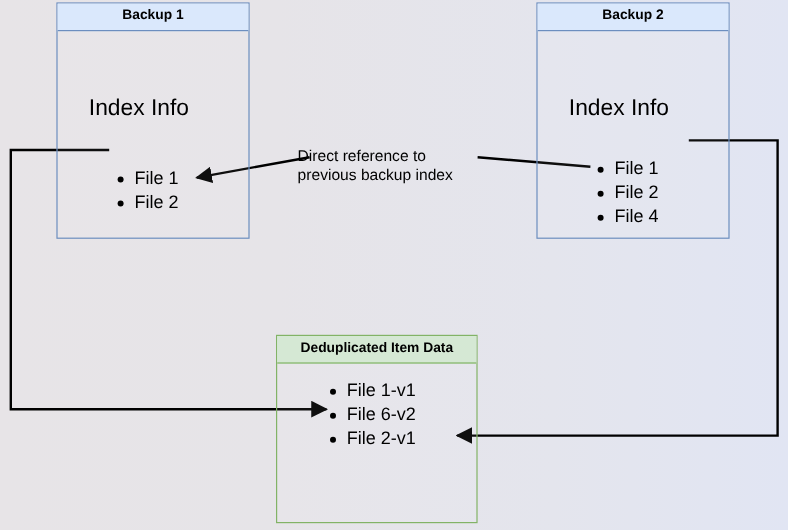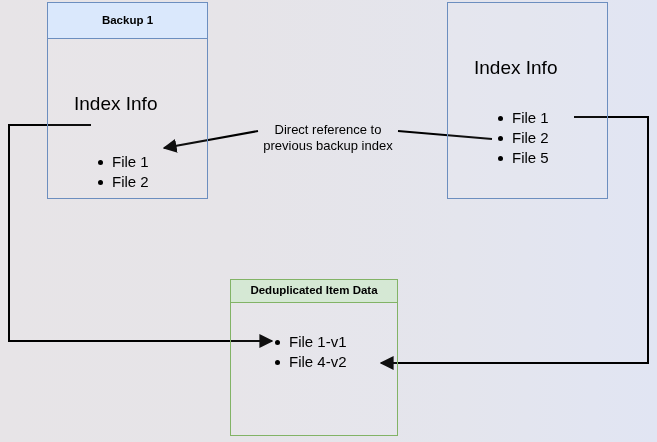--- a/index.html
+++ b/index.html
@@ -43,21 +43,21 @@
     text-align: center;
     font-weight: bold;
     font-size: 11.5px;
     color: #000000;
     line-height: 1;
     display: flex;
     align-items: center;
     justify-content: center;
   }
   .header-blue {
-    height: 36px;
+    height: 23px;
     background: #dae8fc;
     border-bottom: 1px solid #6c8ebf;
   }
   .header-green {
     height: 23px;
     background: #d5e8d4;
     border-bottom: 1px solid #82b366;
   }
   .node-body {
     position: relative;
@@ -92,21 +92,20 @@
     width: 5px;
     height: 5px;
     border-radius: 50%;
     background: #000;
   }
   .edge-label {
     position: absolute;
     font-size: 13px;
     line-height: 16px;
     color: #000;
-    text-align: center;
     white-space: pre-line;
   }
 </style>
 </head>
 <body>
 
 <div id="canvas">
 
   <svg id="edges" viewBox="0 0 657 442" xmlns="http://www.w3.org/2000/svg">
     <defs>
@@ -137,36 +136,38 @@
     <div class="node-body" style="height:173px;">
       <div class="section-title" style="left:26px; top:54px;">Index Info</div>
       <ul class="bullet-list" style="left:48px; top:113px;">
         <li>File 1</li>
         <li>File 2</li>
       </ul>
     </div>
   </div>
 
   <div class="node node-blue" style="left:447px; top:2px; width:161px; height:197px;">
+    <div class="node-header header-blue">Backup 2</div>
     <div class="node-body" style="height:173px;">
       <div class="section-title" style="left:26px; top:54px;">Index Info</div>
       <ul class="bullet-list" style="left:48px; top:105px;">
         <li>File 1</li>
         <li>File 2</li>
-        <li>File 5</li>
+        <li>File 4</li>
       </ul>
     </div>
   </div>
 
   <div class="node node-green" style="left:230px; top:279px; width:168px; height:157px;">
     <div class="node-header header-green">Deduplicated Item Data</div>
     <div class="node-body" style="height:133px;">
-      <ul class="bullet-list" style="left:42px; top:29px;">
+      <ul class="bullet-list" style="left:42px; top:13px;">
         <li>File 1-v1</li>
-        <li>File 4-v2</li>
+        <li>File 6-v2</li>
+        <li>File 2-v1</li>
       </ul>
     </div>
   </div>
 
   <div class="edge-label" style="left:248px; top:122px; width:160px;">Direct reference to
 previous backup index</div>
 
 </div>
 
 </body></html>

